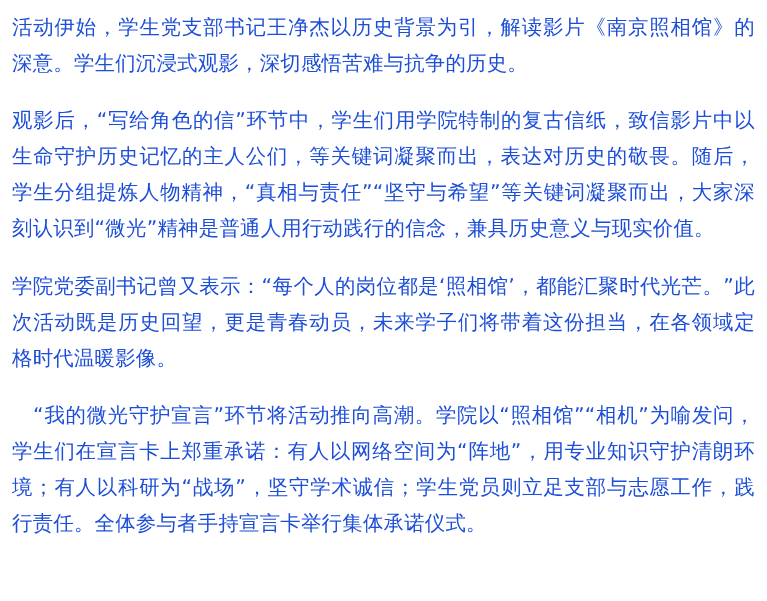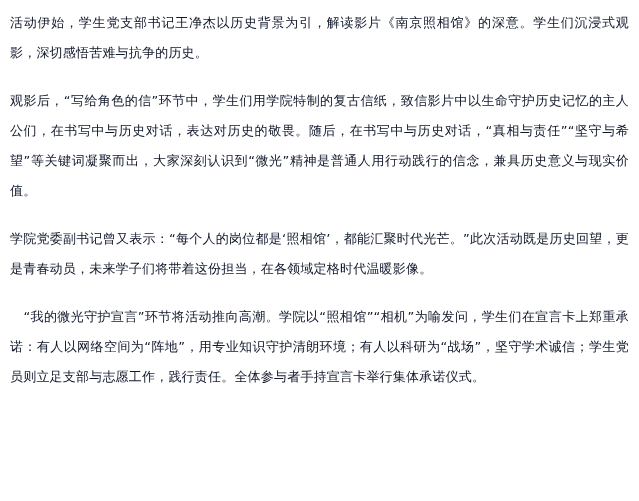--- a/index.html
+++ b/index.html
@@ -13,35 +13,35 @@
     overflow: hidden;
     font-family: "DejaVu Sans", "Liberation Sans", sans-serif;
   }
   .article {
     box-sizing: border-box;
     width: 639px;
     padding: 8px 10px 0 10px;
   }
   .para {
     margin: 0 0 18px 0;
-    font-size: 13px;
+    font-size: 17px;
     line-height: 30px;
-    color: #0f172a;
+    color: #1d4ed8;
     text-align: justify;
     text-justify: inter-ideograph;
     letter-spacing: 0.2px;
   }
   .para.indent {
     text-indent: 0;
   }
   .para:last-child {
     margin-bottom: 0;
   }
 </style>
 </head>
 <body>
 
 <div class="article">
   <p class="para">活动伊始，学生党支部书记王净杰以历史背景为引，解读影片《南京照相馆》的深意。学生们沉浸式观影，深切感悟苦难与抗争的历史。</p>
-  <p class="para">观影后，“写给角色的信”环节中，学生们用学院特制的复古信纸，致信影片中以生命守护历史记忆的主人公们，在书写中与历史对话，表达对历史的敬畏。随后，在书写中与历史对话，“真相与责任”“坚守与希望”等关键词凝聚而出，大家深刻认识到“微光”精神是普通人用行动践行的信念，兼具历史意义与现实价值。</p>
+  <p class="para">观影后，“写给角色的信”环节中，学生们用学院特制的复古信纸，致信影片中以生命守护历史记忆的主人公们，等关键词凝聚而出，表达对历史的敬畏。随后，学生分组提炼人物精神，“真相与责任”“坚守与希望”等关键词凝聚而出，大家深刻认识到“微光”精神是普通人用行动践行的信念，兼具历史意义与现实价值。</p>
   <p class="para">学院党委副书记曾又表示：“每个人的岗位都是‘照相馆’，都能汇聚时代光芒。”此次活动既是历史回望，更是青春动员，未来学子们将带着这份担当，在各领域定格时代温暖影像。</p>
   <p class="para indent">　“我的微光守护宣言”环节将活动推向高潮。学院以“照相馆”“相机”为喻发问，学生们在宣言卡上郑重承诺：有人以网络空间为“阵地”，用专业知识守护清朗环境；有人以科研为“战场”，坚守学术诚信；学生党员则立足支部与志愿工作，践行责任。全体参与者手持宣言卡举行集体承诺仪式。</p>
 </div>
 
 </body></html>

